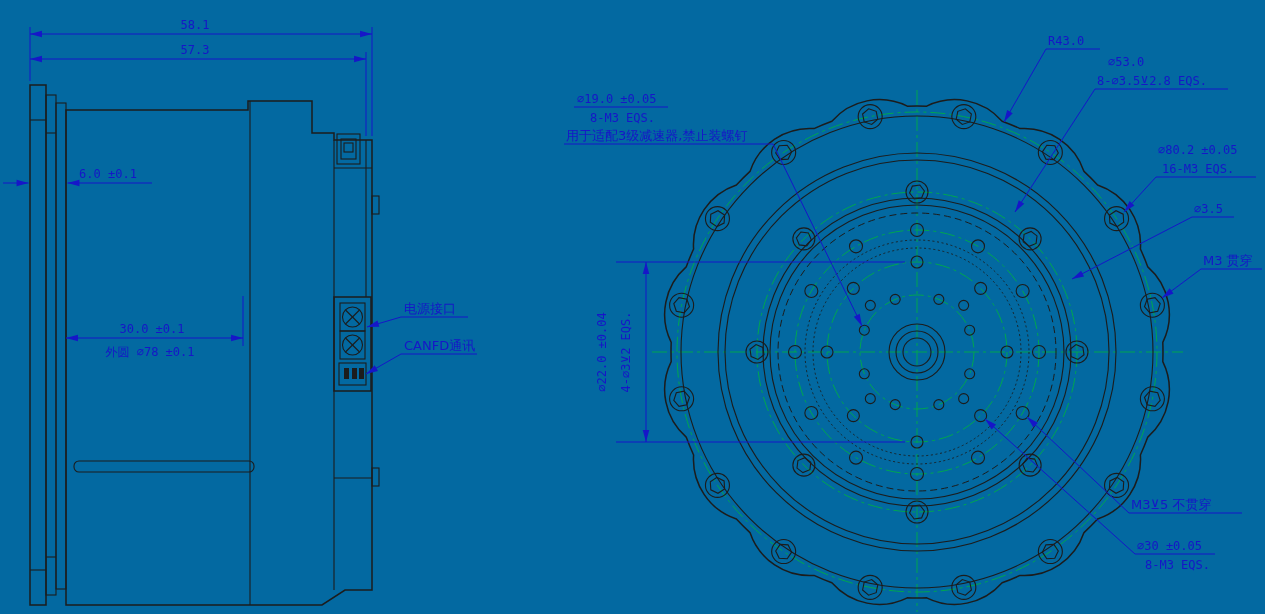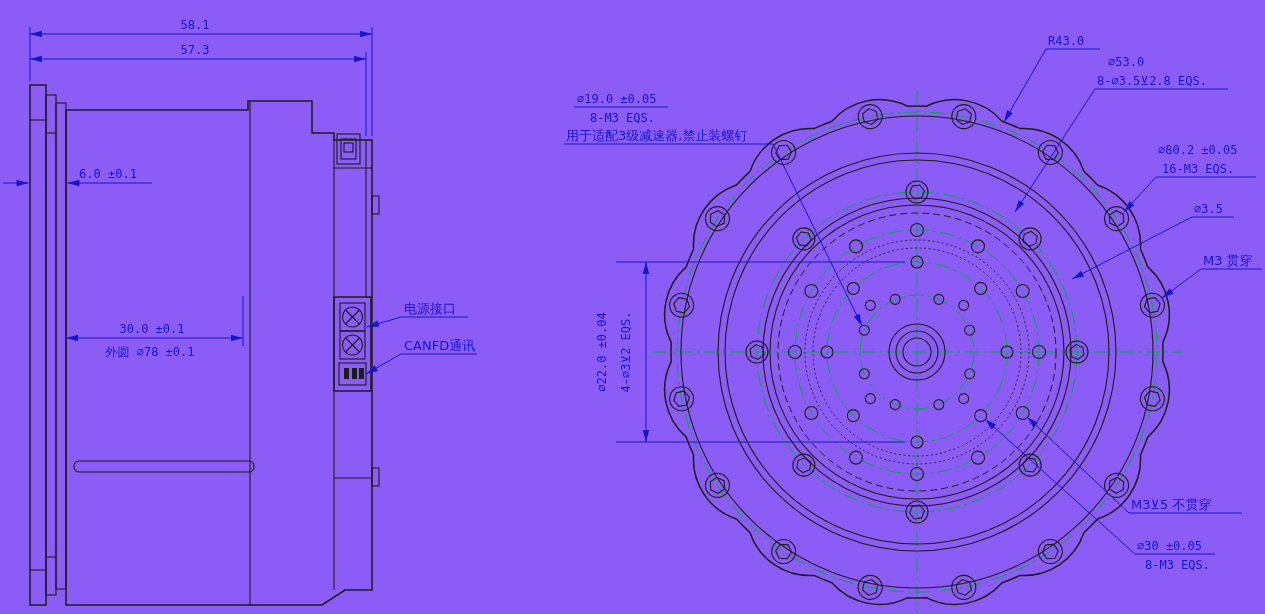--- a/index.html
+++ b/index.html
@@ -1,16 +1,16 @@
 <!DOCTYPE html>
 <html><head>
 <meta charset="utf-8">
 <style>
   html,body{margin:0;padding:0;background:#ffffff;}
-  .canvas{position:relative;width:1265px;height:614px;background:#8b5cf6;overflow:hidden;
+  .canvas{position:relative;width:1265px;height:614px;background:#0369a1;overflow:hidden;
           font-family:"DejaVu Sans Mono","DejaVu Sans",sans-serif;}
   svg{display:block}
   .k  {stroke:#1c1c1c;fill:none;stroke-width:1.1;stroke-linecap:butt;stroke-linejoin:miter;}
   .ko {stroke-width:1.5;}
   .kd {stroke:#1c1c1c;fill:none;stroke-width:1;stroke-dasharray:7 4;}
   .kf {stroke:#1c1c1c;fill:none;stroke-width:.9;stroke-dasharray:2 2.6;}
   .kfill{fill:#1c1c1c;stroke:none;}
   .g  {stroke:#00a651;fill:none;stroke-width:1;stroke-dasharray:15 4 3 4;}
   .b  {stroke:#1616c8;fill:none;stroke-width:1;}
   .bt {fill:#1616c8;stroke:none;font-size:12px;font-family:"DejaVu Sans Mono","DejaVu Sans",sans-serif;}

